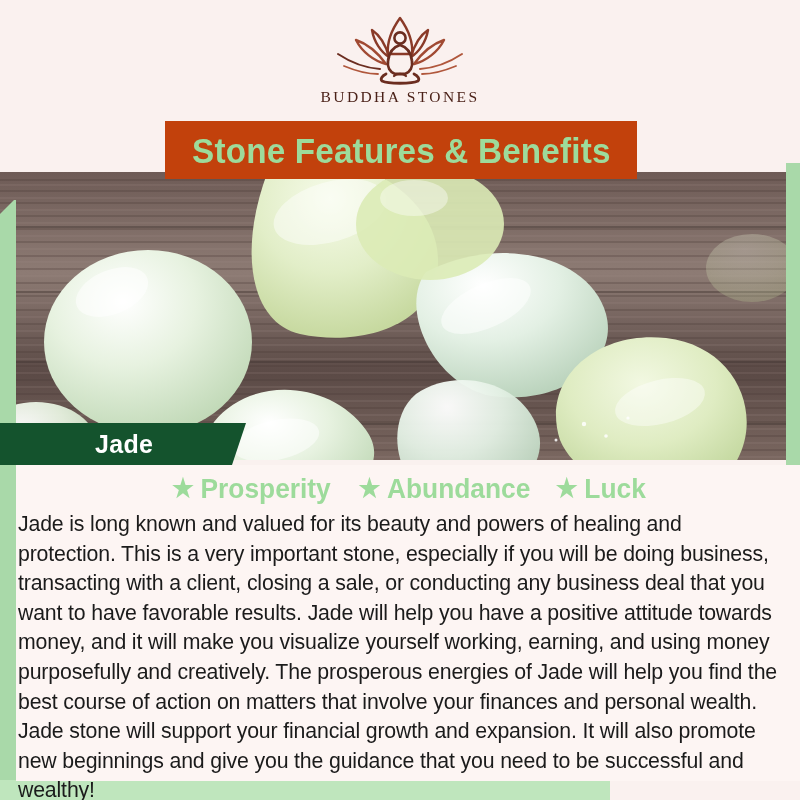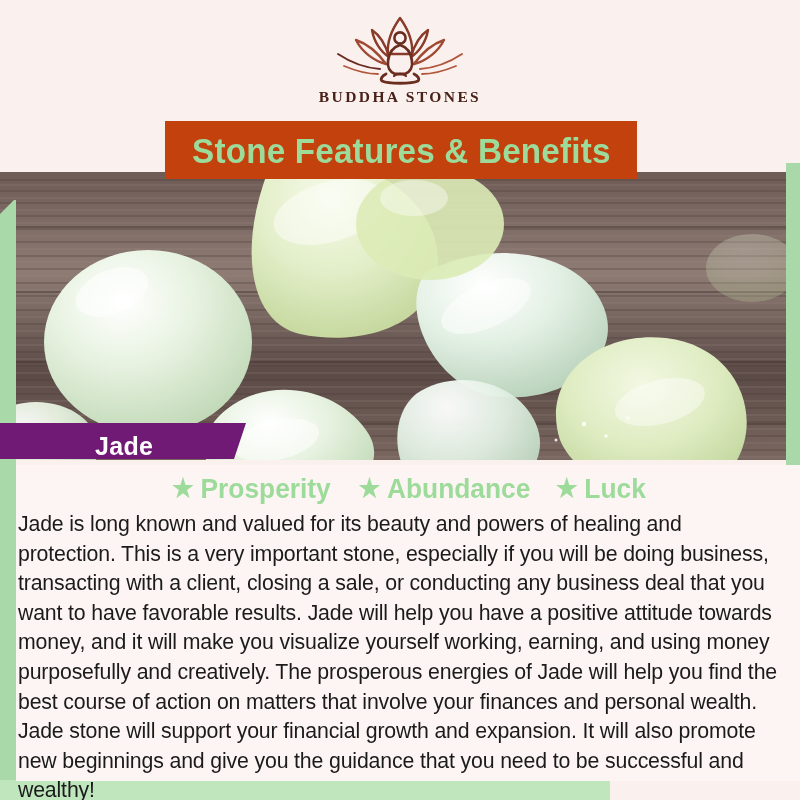--- a/index.html
+++ b/index.html
@@ -39,21 +39,21 @@
     width: 152px;
     height: 72px;
     display: block;
   }
   .brand-name {
     margin-top: 2px;
     font-family: "Liberation Serif", serif;
     font-size: 15.5px;
     letter-spacing: 2.4px;
     color: #4a2118;
-    font-weight: 700;
+    font-weight: 400;
     white-space: nowrap;
   }
 
   
   .accent-left {
     position: absolute;
     left: 0;
     top: 200px;
     width: 16px;
     height: 580px;
@@ -117,26 +117,26 @@
     background: #5d4a45;
   }
   .photo svg { display: block; }
 
   
   .stone-banner {
     position: absolute;
     left: 0;
     top: 423px;
     width: 246px;
-    height: 36px;
-    background: #701a75;
+    height: 42px;
+    background: #14532d;
     clip-path: polygon(0 0, 246px 0, 232px 42px, 0 42px);
     z-index: 5;
     display: flex;
-    align-items: flex-end;
+    align-items: center;
   }
   .stone-name {
     margin-left: 95px;
     color: #ffffff;
     font-weight: 700;
     font-size: 25px;
     letter-spacing: 0.3px;
     line-height: 1;
     white-space: nowrap;
   }

